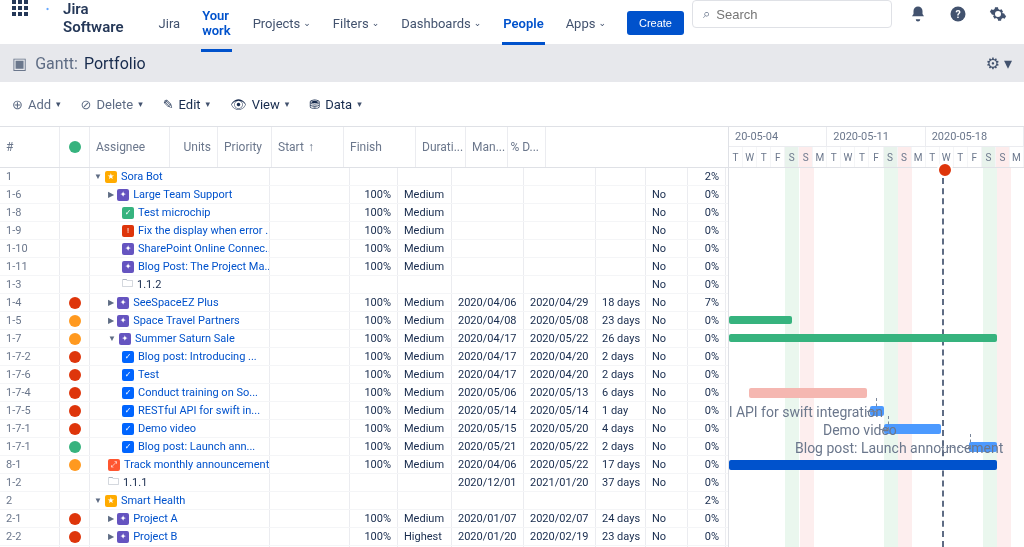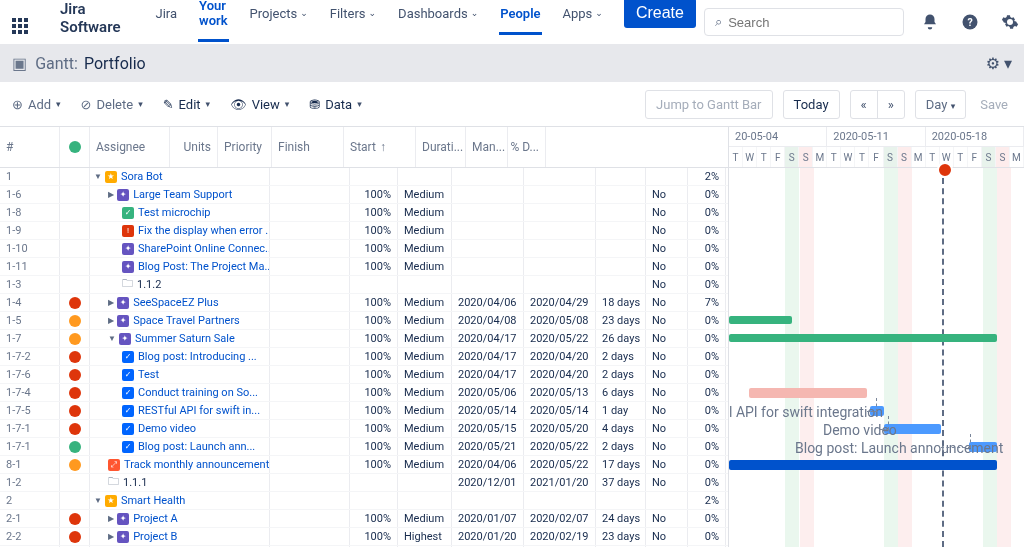--- a/index.html
+++ b/index.html
@@ -1,27 +1,27 @@
 <!DOCTYPE html>
 <html><head>
 <meta charset="utf-8">
 <style>
 * { box-sizing: border-box; margin: 0; padding: 0; }
 body { font-family: -apple-system, BlinkMacSystemFont, "Segoe UI", Roboto, sans-serif; font-size: 13px; color: #172B4D; background: #fff; overflow: hidden; }
-.topbar { height: 44px; display: flex; align-items: flex-end; padding: 8px 12px; border-bottom: 0; gap: 8px; }
+.topbar { height: 44px; display: flex; align-items: flex-start; padding: 0 12px; border-bottom: 0; gap: 8px; }
 .app-switcher { width: 18px; height: 18px; display: grid; grid-template-columns: repeat(3,4px); grid-template-rows: repeat(3,4px); gap: 2px; margin-right: 10px; cursor: pointer; }
 .app-switcher div { background: #253858; }
 .logo-icon { width: 18px; height: 18px; margin-right: 6px; fill: #2684FF; }
 .brand { font-weight: 600; font-size: 15px; margin-right: 18px; color: #253858; }
 .nav { display: flex; align-items: center; gap: 4px; }
 .nav-item { padding: 8px 9px; color: #42526E; cursor: pointer; font-size: 13px; display: flex; align-items: center; gap: 3px; }
 .nav-item.active { color: #0052CC; font-weight: 600; position: relative; }
 .nav-item.active::after { content: ''; position: absolute; bottom: -6px; left: 8px; right: 8px; height: 3px; background: #0052CC; }
 .chev { font-size: 9px; color: #42526E; }
-.create-btn { background: #0052CC; color: #fff; border: none; padding: 6px 12px; border-radius: 3px; font-size: 16px; cursor: pointer; margin-left: 8px; }
+.create-btn { background: #0052CC; color: #fff; border: none; padding: 6px 12px; border-radius: 3px; font-size: 11px; cursor: pointer; margin-left: 8px; }
 .topbar-right { margin-left: auto; display: flex; align-items: center; gap: 12px; }
 .search { display: flex; align-items: center; background: #fff; border: 1px solid #DFE1E6; border-radius: 4px; padding: 5px 10px; width: 200px; }
 .search input { border: none; outline: none; font-size: 13px; width: 100%; }
 .icon-btn { width: 28px; height: 28px; display: flex; align-items: center; justify-content: center; cursor: pointer; border-radius: 50%; }
 .hdr-row { height: 38px; background: #E7E8EC; display: flex; align-items: center; padding: 0 12px; font-size: 16px; color: #5E6C84; }
 .hdr-row .accent { color: #172B4D; margin-left: 6px; }
 .hdr-row .gear { margin-left: auto; }
 .toolbar { height: 44px; display: flex; align-items: center; padding: 0 12px; gap: 20px; border-bottom: 0; }
 .tb-btn { display: flex; align-items: center; gap: 5px; color: #5E6C84; cursor: pointer; font-size: 13px; }
 .tb-btn.dark { color: #172B4D; }
@@ -177,47 +177,37 @@
   <span class="tb-btn dark">
       <span>👁</span>
       <span>View</span>
       <span class="chev">▾</span>
     </span>
   <span class="tb-btn dark">
       <span>⛃</span>
       <span>Data</span>
       <span class="chev">▾</span>
     </span>
-  <div class="toolbar-right">
-    <span class="ghost-btn" style="color:#A5ADBA">Jump to Gantt Bar</span>
-    <span class="ghost-btn" style="color:#172B4D">Today</span>
-    <div class="nav-arrows">
-      <span>«</span>
-      <span>»</span>
-    </div>
-    <span class="ghost-btn"><span>Day</span> <span class="chev">▾</span></span>
-    <span style="color:#A5ADBA;padding:0 4px">Save</span>
-  </div>
 </div>
 
 <div class="grid">
   <div class="left">
     <div class="th-row">
       <div class="th c-num">#</div>
       <div class="th c-st">
           <span class="dot dot-g"></span>
         </div>
       <div class="th c-assn">Assignee</div>
       <div class="th c-unit">Units</div>
       <div class="th c-pri">Priority</div>
-      <div class="th c-fin">Finish</div>
       <div class="th c-start">
           <span>Start</span> 
           <span style="margin-left:4px">↑</span>
         </div>
+      <div class="th c-fin">Finish</div>
       <div class="th c-dur">Durati...</div>
       <div class="th c-man">Man...</div>
       <div class="th c-done">% D...</div>
     </div>
     <div id="rows">
         <div class="tr">
           <div class="td c-num">1</div>
           <div class="td c-st"></div>
           <div class="td c-name" style="padding-left:4px">
             <span class="tri">▼</span>

